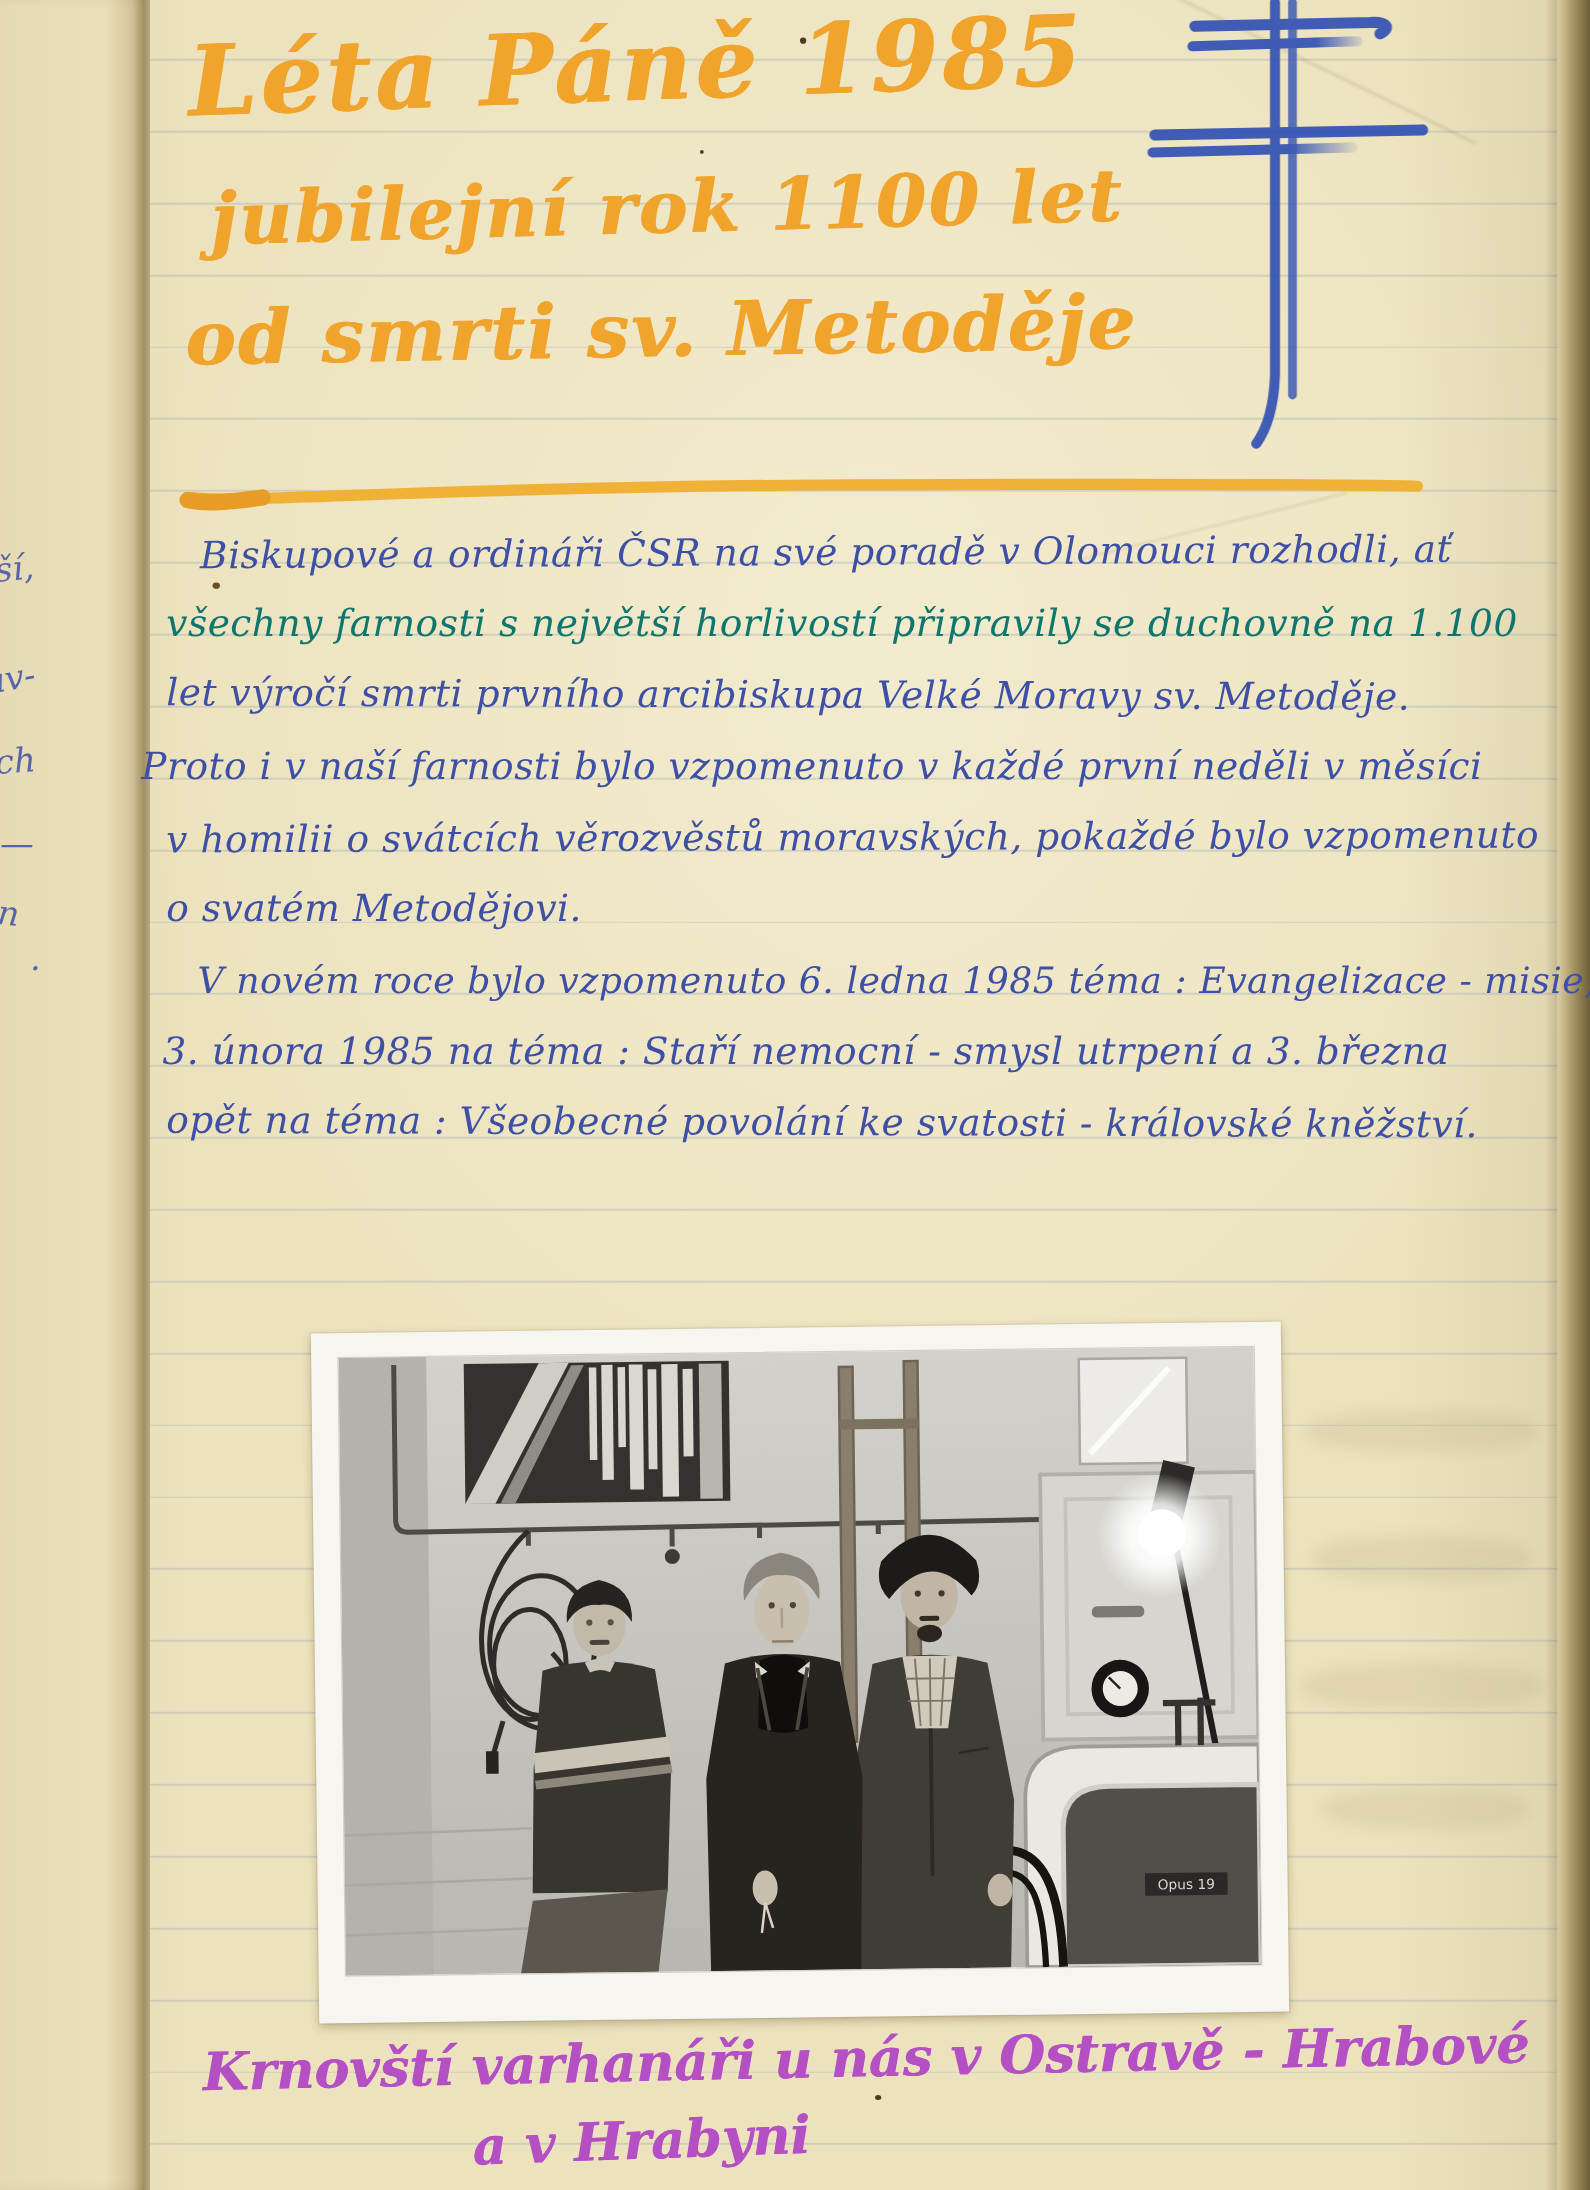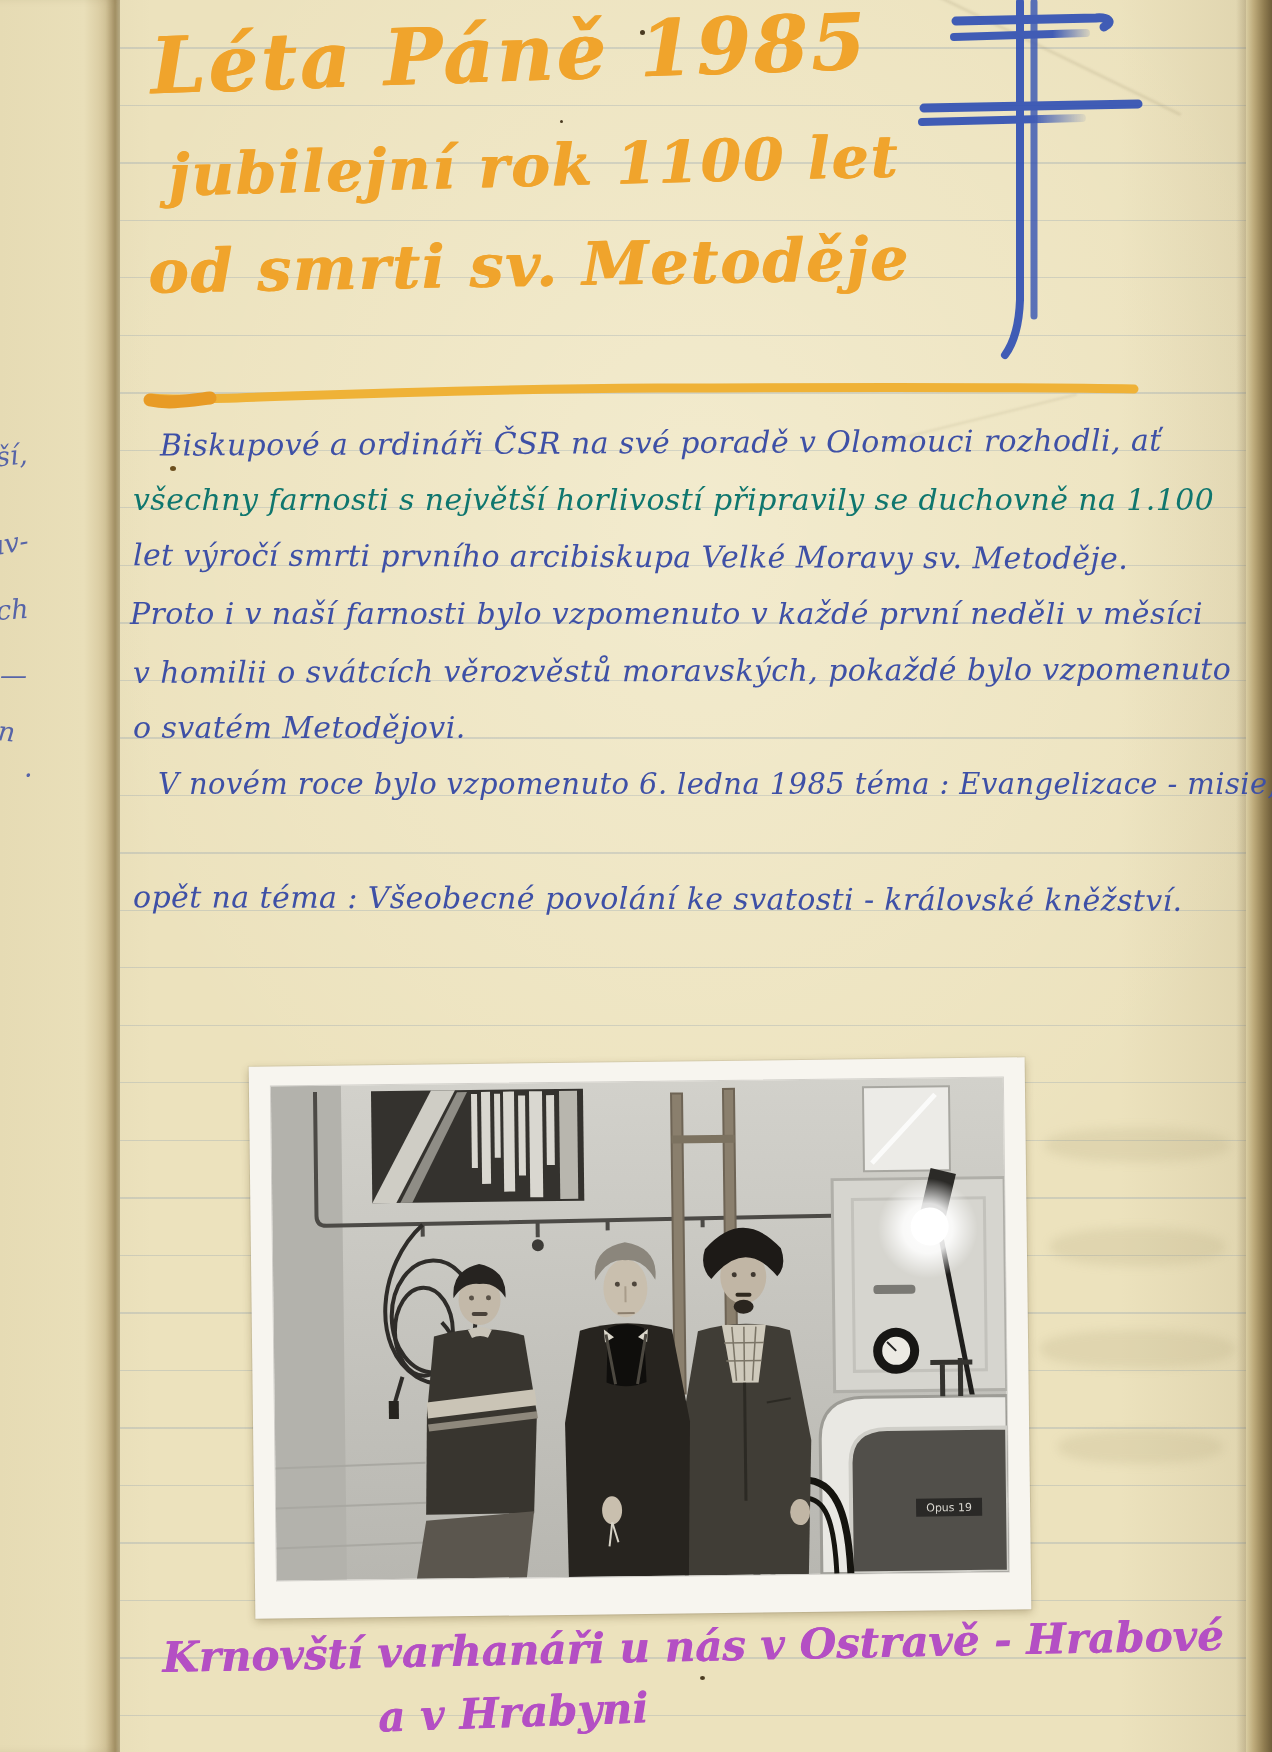--- a/index.html
+++ b/index.html
@@ -84,24 +84,25 @@
   </svg>
 
   <svg style="position:absolute;left:138px;top:376px;" width="1012" height="36" viewBox="0 0 1012 36">
     <path d="M14,22 C60,27 200,14 520,12 C780,11 950,12 996,13" fill="none" stroke="#EFB237" stroke-width="9" stroke-linecap="round"></path>
     <path d="M12,24 C30,28 48,25 72,22" fill="none" stroke="#E89B25" stroke-width="13" stroke-linecap="round"></path>
   </svg>
 
   <div class="ink-line" style="left:160px;top:425px;color:#3E50A6;transform:rotate(-0.3deg);">Biskupové a ordináři ČSR na své poradě v Olomouci rozhodli, ať</div>
   <div class="ink-line" style="left:133px;top:482px;color:#0f766e;">všechny farnosti s největší horlivostí připravily se duchovně na 1.100</div>
   <div class="ink-line" style="left:133px;top:539px;color:#3E50A6;transform:rotate(0.2deg);">let výročí smrti prvního arcibiskupa Velké Moravy sv. Metoděje.</div>
-  <div class="ink-line" style="left:130px;top:596px;color:#3E50A6;">Proto i v naší farnosti bylo vzpomenuto v každé první neděli v měsíci</div>
+  <div class="ink-line" style="left:113px;top:596px;color:#3E50A6;">Proto i v naší farnosti bylo vzpomenuto v každé první neděli v měsíci</div>
   <div class="ink-line" style="left:133px;top:653px;color:#3E50A6;transform:rotate(-0.2deg);">v homilii o svátcích věrozvěstů moravských, pokaždé bylo vzpomenuto</div>
   <div class="ink-line" style="left:133px;top:710px;color:#3E50A6;text-align:right;">o svatém Metodějovi.</div>
   <div class="ink-line" style="left:158px;top:767px;color:#3E50A6;font-size:29px;">V novém roce bylo vzpomenuto 6. ledna 1985 téma : Evangelizace - misie,</div>
+  <div class="ink-line" style="left:130px;top:824px;color:#3E50A6;">3. února 1985 na téma : Staří nemocní - smysl utrpení a 3. března</div>
   <div class="ink-line" style="left:133px;top:881px;color:#3E50A6;transform:rotate(0.2deg);">opět na téma : Všeobecné povolání ke svatosti - královské kněžství.</div>
 
   <div class="photo-frame">
     <svg width="732" height="494" viewBox="0 0 732 494">
       <defs>
         <linearGradient id="wall" x1="0" y1="0" x2="0" y2="1">
           <stop offset="0" stop-color="#d2d1cb"></stop>
             <stop offset="1" stop-color="#b8b7b1"></stop>
         </linearGradient>
         <radialGradient id="glow" cx="0.5" cy="0.5" r="0.5">

